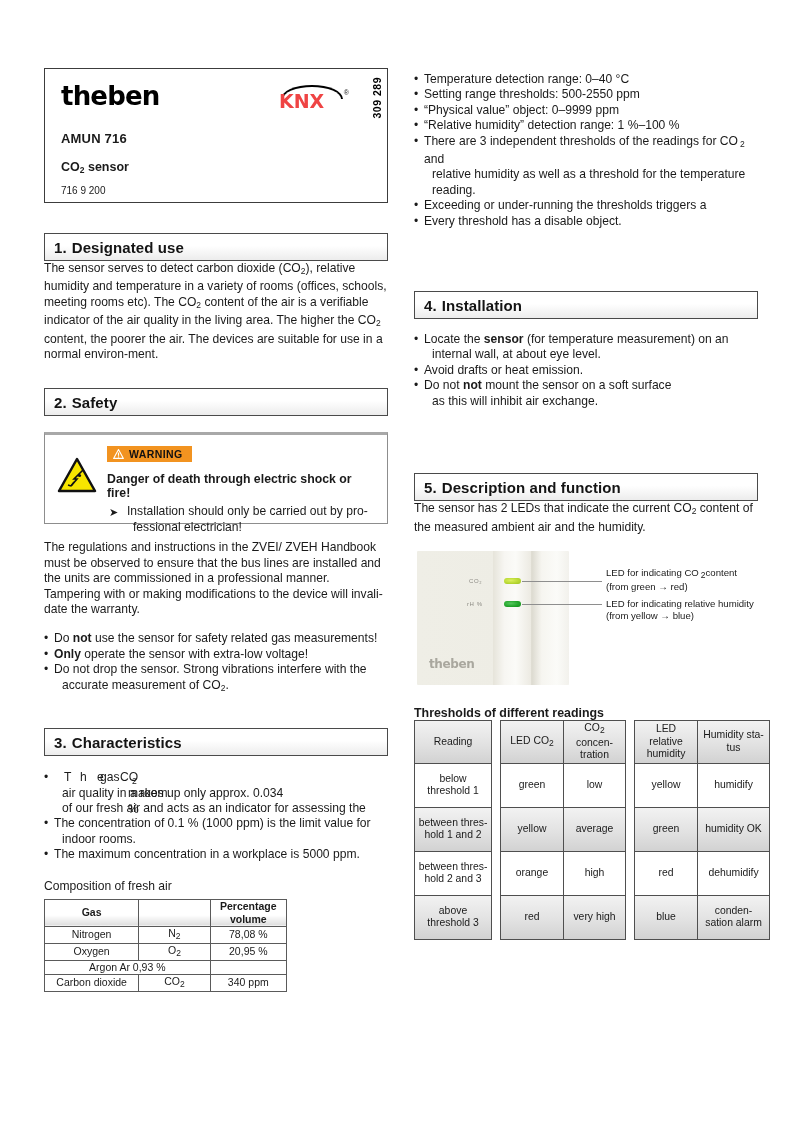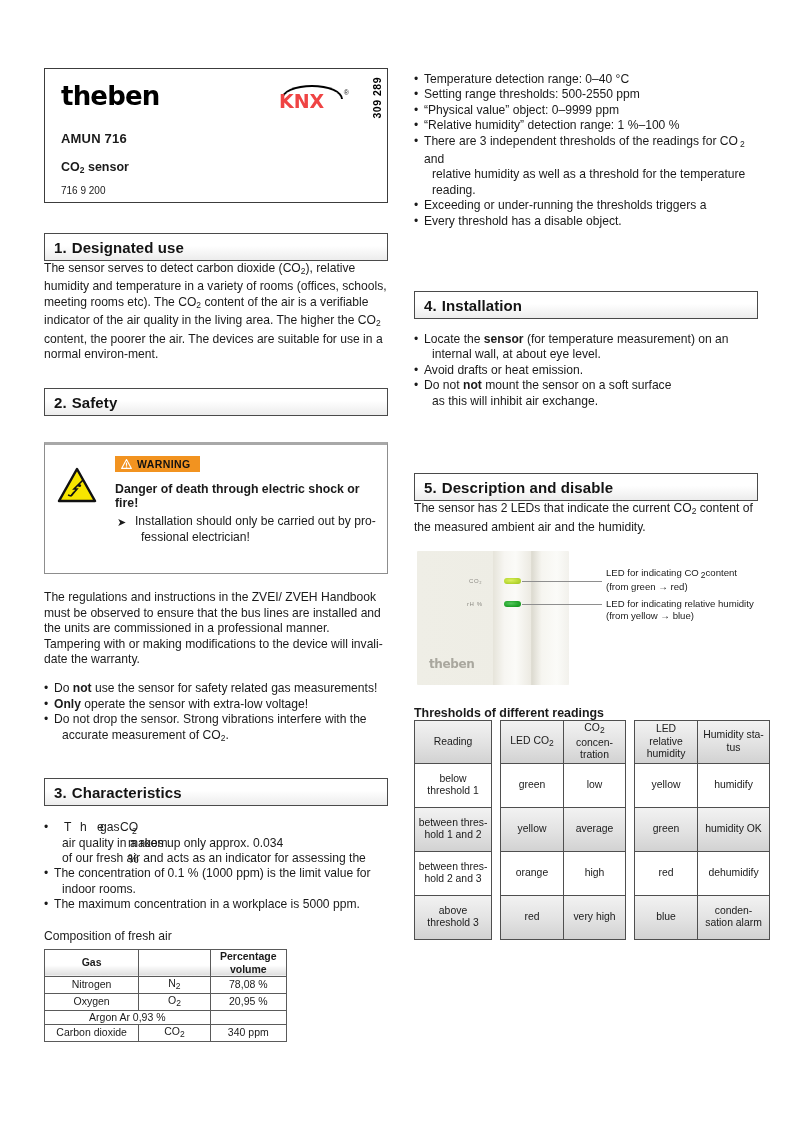--- a/index.html
+++ b/index.html
@@ -159,27 +159,26 @@
   }
   ul.bullets > li .cont {
     display: block;
     padding-left: 8px;
   }
 
   
   .warn-box {
     border: 1px solid #8d8d8d;
     border-top: 3px solid #a8a8a8;
-    margin-top: 26px;
-    height: 132px;
+    margin-top: 16px;
+    height: 92px;
     box-sizing: border-box;
     padding: 10px 10px 0 12px;
     display: flex;
     position: relative;
-    gap: 8px;
   }
   .warn-tri {
     width: 40px;
     height: 36px;
     position: relative;
     flex: 0 0 auto;
     margin-top: 12px;
   }
   .warn-body { margin-left: 10px; flex: 1 1 auto; }
   .warn-badge {
@@ -532,21 +531,21 @@
       </li>
       <li><span>Avoid drafts or heat emission.</span></li>
       <li>
         <span>Do not </span><b>not</b><span> mount the sensor on a soft surface</span>
         <span class="cont">as this will inhibit air exchange.</span>
       </li>
     </ul>
 
     <div class="sec-head" style="margin-top:64px;">
       <span class="num">5.</span>
-      <span>Description and disable</span>
+      <span>Description and function</span>
     </div>
     <div class="para">
       <span>The sensor has 2 LEDs that indicate the current CO</span><sub>2</sub><span> content of the measured ambient air and the humidity.</span>
     </div>
 
     <div class="device-wrap">
       <div class="device">
         <div class="strip"></div>
         <div class="lbl lbl-co2">CO₂</div>
         <div class="lbl lbl-hum">rH %</div>

